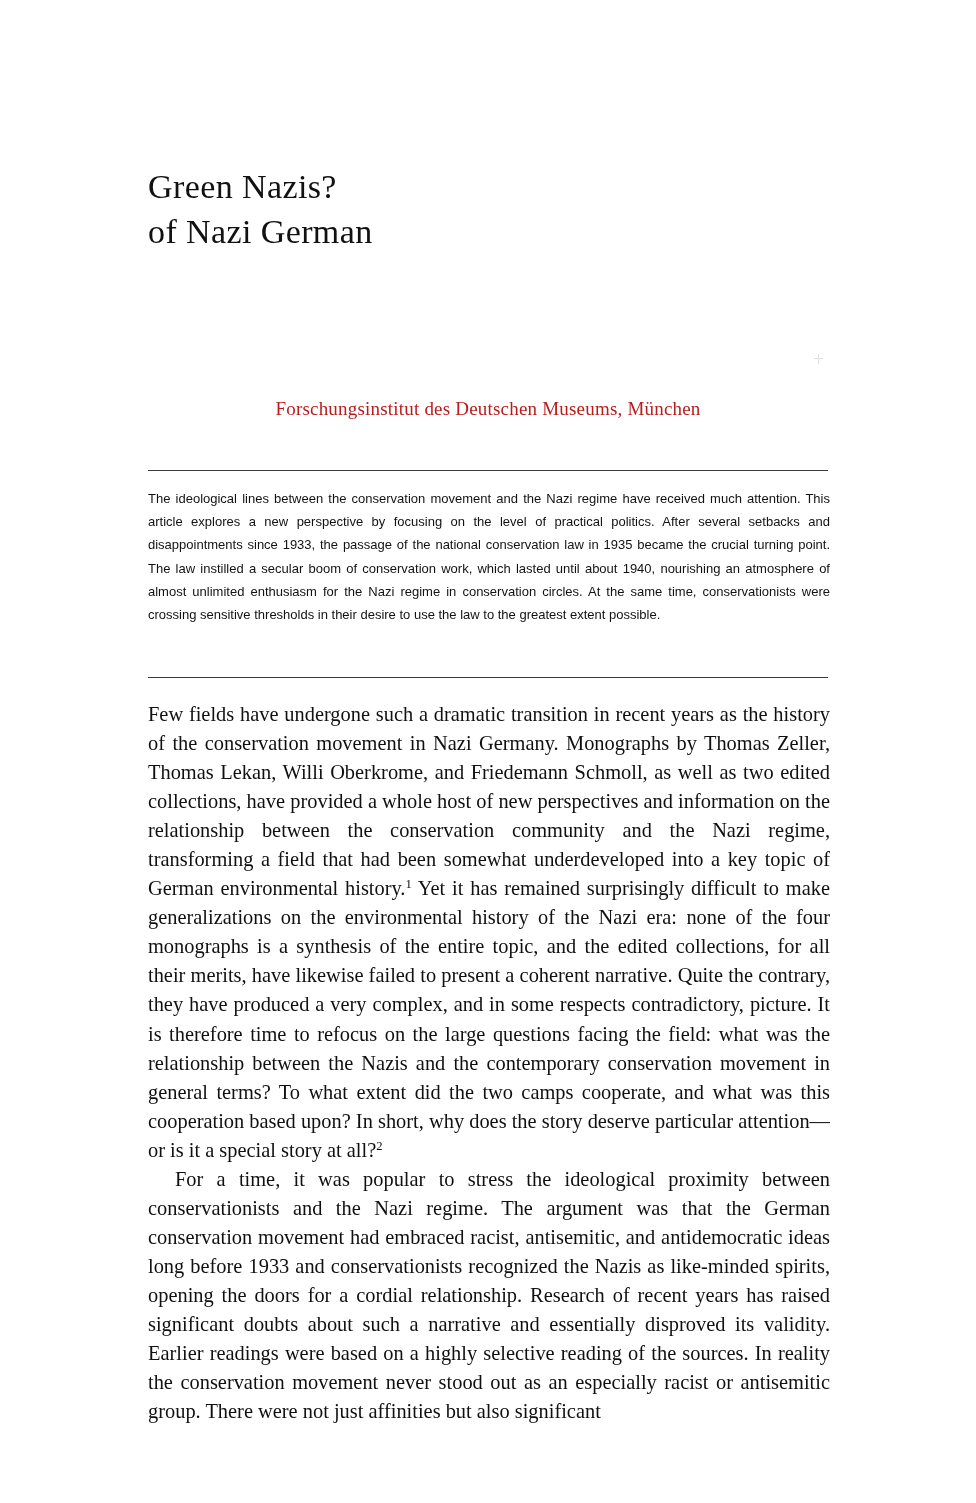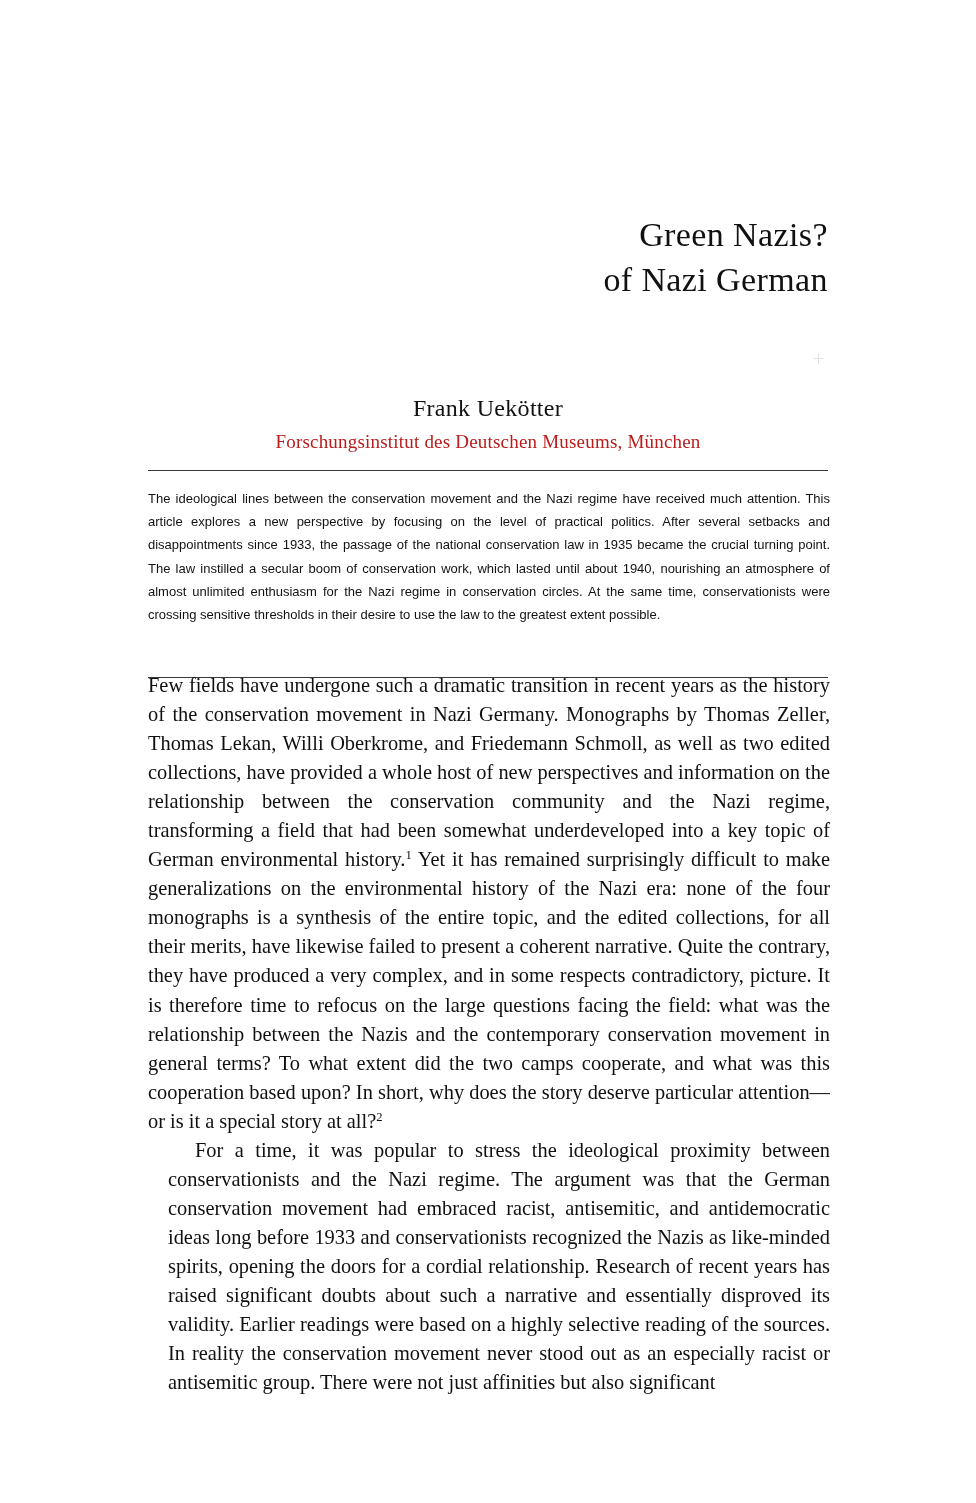--- a/index.html
+++ b/index.html
@@ -22,22 +22,21 @@
     inset: 0;
     background: #ffffff;
   }
 
   
   .title-block {
     position: absolute;
     left: 148px;
     top: 164px;
     width: 680px;
-    text-align: right;
-    margin-top: 48px;
+    text-align: left;
   }
   .title-line {
     font-family: "Liberation Serif", serif;
     font-size: 34px;
     line-height: 45px;
     letter-spacing: 0.4px;
     color: #111111;
     white-space: nowrap;
   }
 
@@ -102,51 +101,50 @@
     line-height: 23.2px;
     color: #121212;
     text-align: justify;
   }
   .abstract p { margin: 0; }
 
   
   .body-text {
     position: absolute;
     left: 148px;
-    top: 671px;
+    top: 700px;
     width: 682px;
     font-family: "Liberation Serif", serif;
     font-size: 20.4px;
     line-height: 29.05px;
     color: #101010;
     text-align: justify;
     text-justify: inter-word;
     hyphens: manual;
   }
   .body-text p { margin: 0; }
-  .body-text p.indented { text-indent: 27px; margin-left: 20px; }
+  .body-text p.indented { text-indent: 27px; }
 
   sup {
     font-size: 0.62em;
     line-height: 0;
     vertical-align: 0.52em;
   }
 </style>
 </head>
 <body>
 
 <div class="page">
 
   <div class="title-block">
     <div class="title-line">Green Nazis?</div>
     <div class="title-line">of Nazi German</div>
   </div>
 
   <div class="author-block">
-    <div class="author-name">Frank Uekötter</div>
     <div class="author-affil">Forschungsinstitut des Deutschen Museums, München</div>
   </div>
 
   <div class="scan-mark"></div>
 
   <div class="rule rule-top"></div>
 
   <div class="abstract">
     <p>The ideological lines between the conservation movement and the Nazi regime have received much attention. This article explores a new perspective by focusing on the level of practical politics. After several setbacks and disappointments since 1933, the passage of the national conservation law in 1935 became the crucial turning point. The law instilled a secular boom of conservation work, which lasted until about 1940, nourishing an atmosphere of almost unlimited enthusiasm for the Nazi regime in conservation circles. At the same time, conservationists were crossing sensitive thresholds in their desire to use the law to the greatest extent possible.</p>
   </div>

